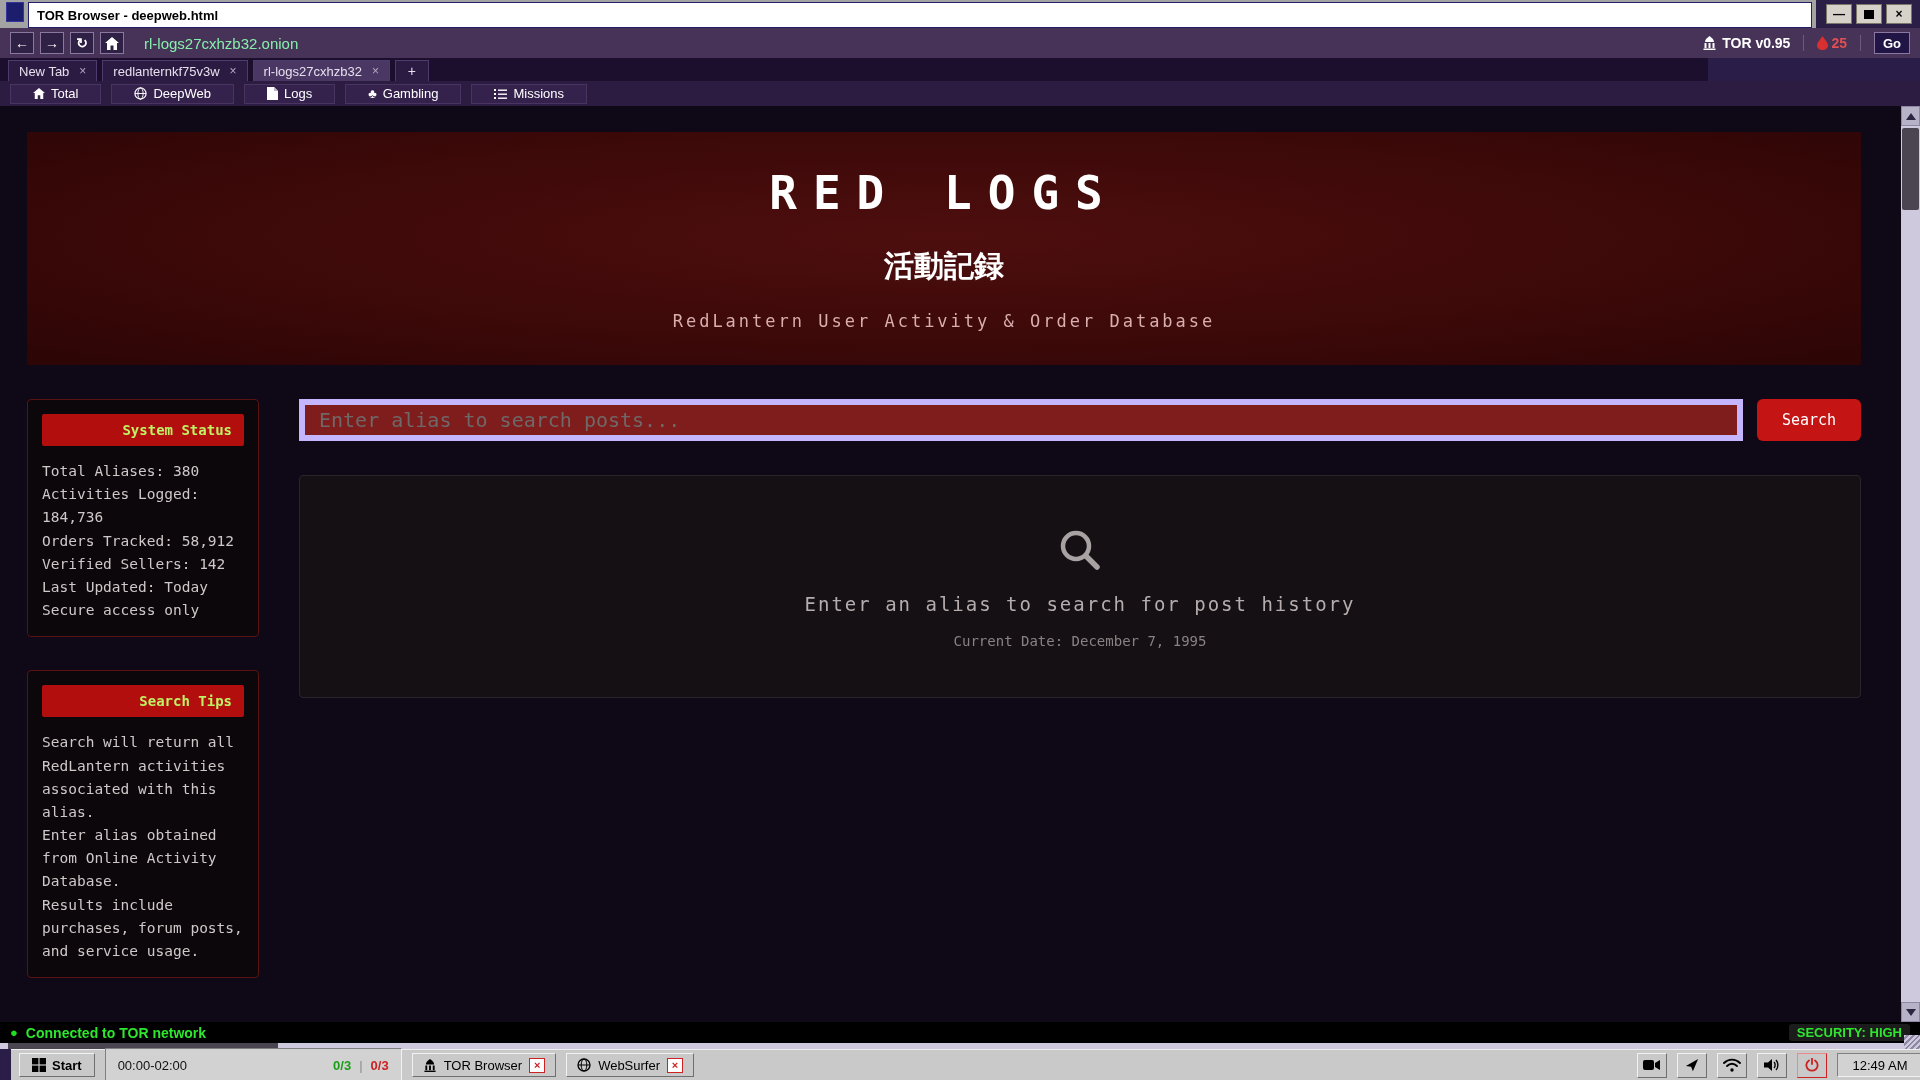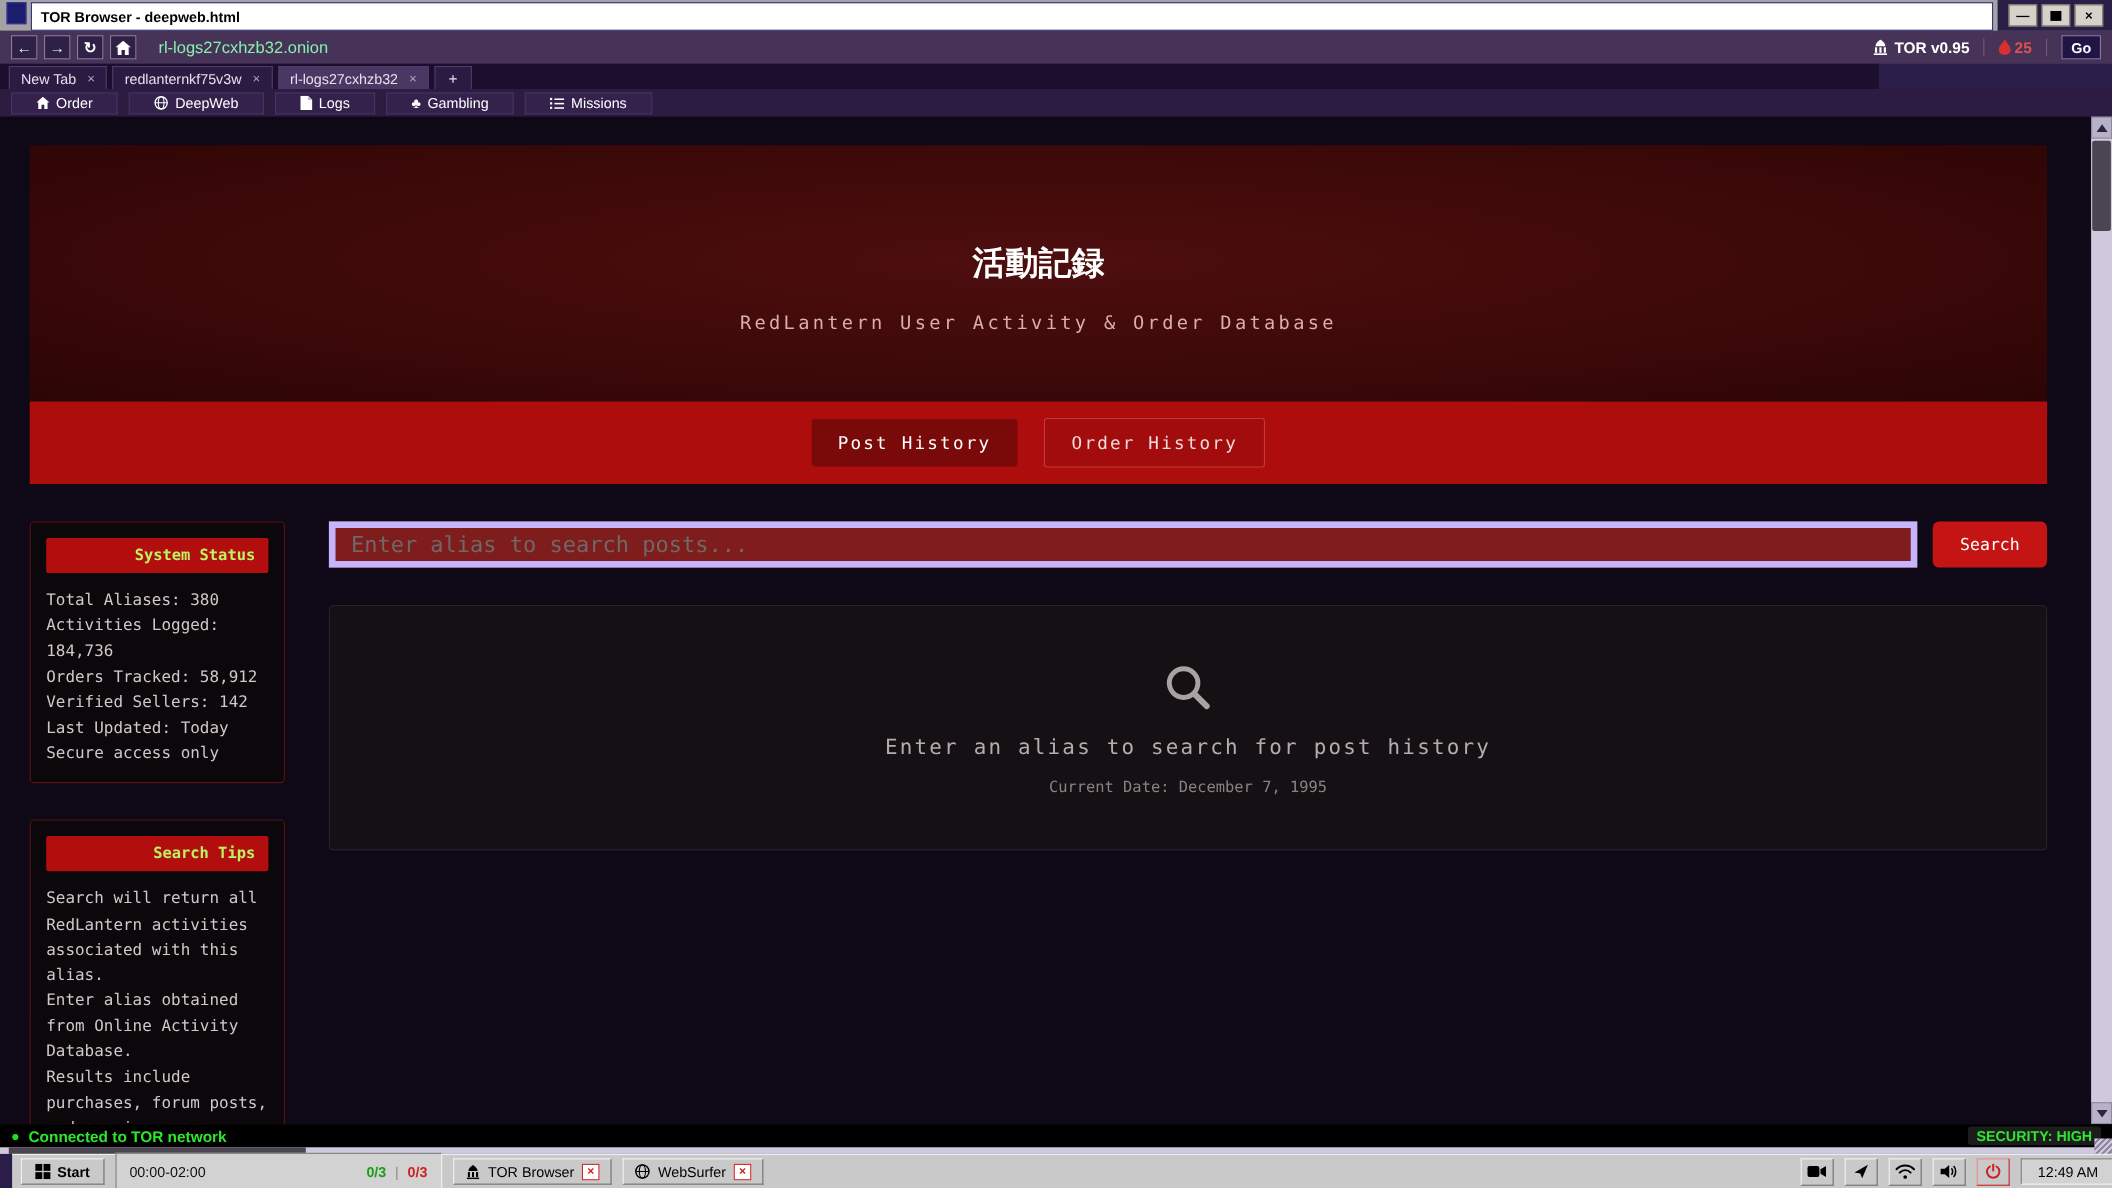--- a/index.html
+++ b/index.html
@@ -199,21 +199,21 @@
   <div class="tabplus">
       <span>+</span>
     </div>
 </div>
 
 <div class="bkmbar">
   <div class="bkm">
     <svg width="12" height="11" viewBox="0 0 14 13">
         <path d="M7 0 L14 6 H12 V13 H8.5 V8.5 H5.5 V13 H2 V6 H0 Z" fill="#fff"></path>
       </svg>
-    <span>Order</span>
+    <span>Total</span>
   </div>
   <div class="bkm">
     <svg width="13" height="13" viewBox="0 0 14 14">
       <circle cx="7" cy="7" r="6" fill="none" stroke="#fff" stroke-width="1.3"></circle>
       <ellipse cx="7" cy="7" rx="2.8" ry="6" fill="none" stroke="#fff" stroke-width="1"></ellipse>
       <line x1="1" y1="7" x2="13" y2="7" stroke="#fff" stroke-width="1"></line>
     </svg>
     <span>DeepWeb</span>
   </div>
   <div class="bkm">
@@ -237,28 +237,25 @@
         <rect x="4" y="9.5" width="9" height="1.4" fill="#fff"></rect>
     </svg>
     <span>Missions</span>
   </div>
 </div>
 
 <div class="viewport">
   <div class="pagewrap">
 
     <div class="pageheader">
+      <div class="ptitle">RED LOGS</div>
       <div class="pjp">活動記録</div>
       <div class="psub">RedLantern User Activity &amp; Order Database</div>
     </div>
 
-    <div class="rednav">
-      <div class="rnbtn active">Post History</div>
-      <div class="rnbtn idle">Order History</div>
-    </div>
 
     <div class="contentrow">
       <div class="sidebar">
 
         <div class="panel">
           <div class="panelhead">System Status</div>
           <div class="panelline">Total Aliases: 380</div>
           <div class="panelline">Activities Logged: 184,736</div>
           <div class="panelline">Orders Tracked: 58,912</div>
           <div class="panelline">Verified Sellers: 142</div>

